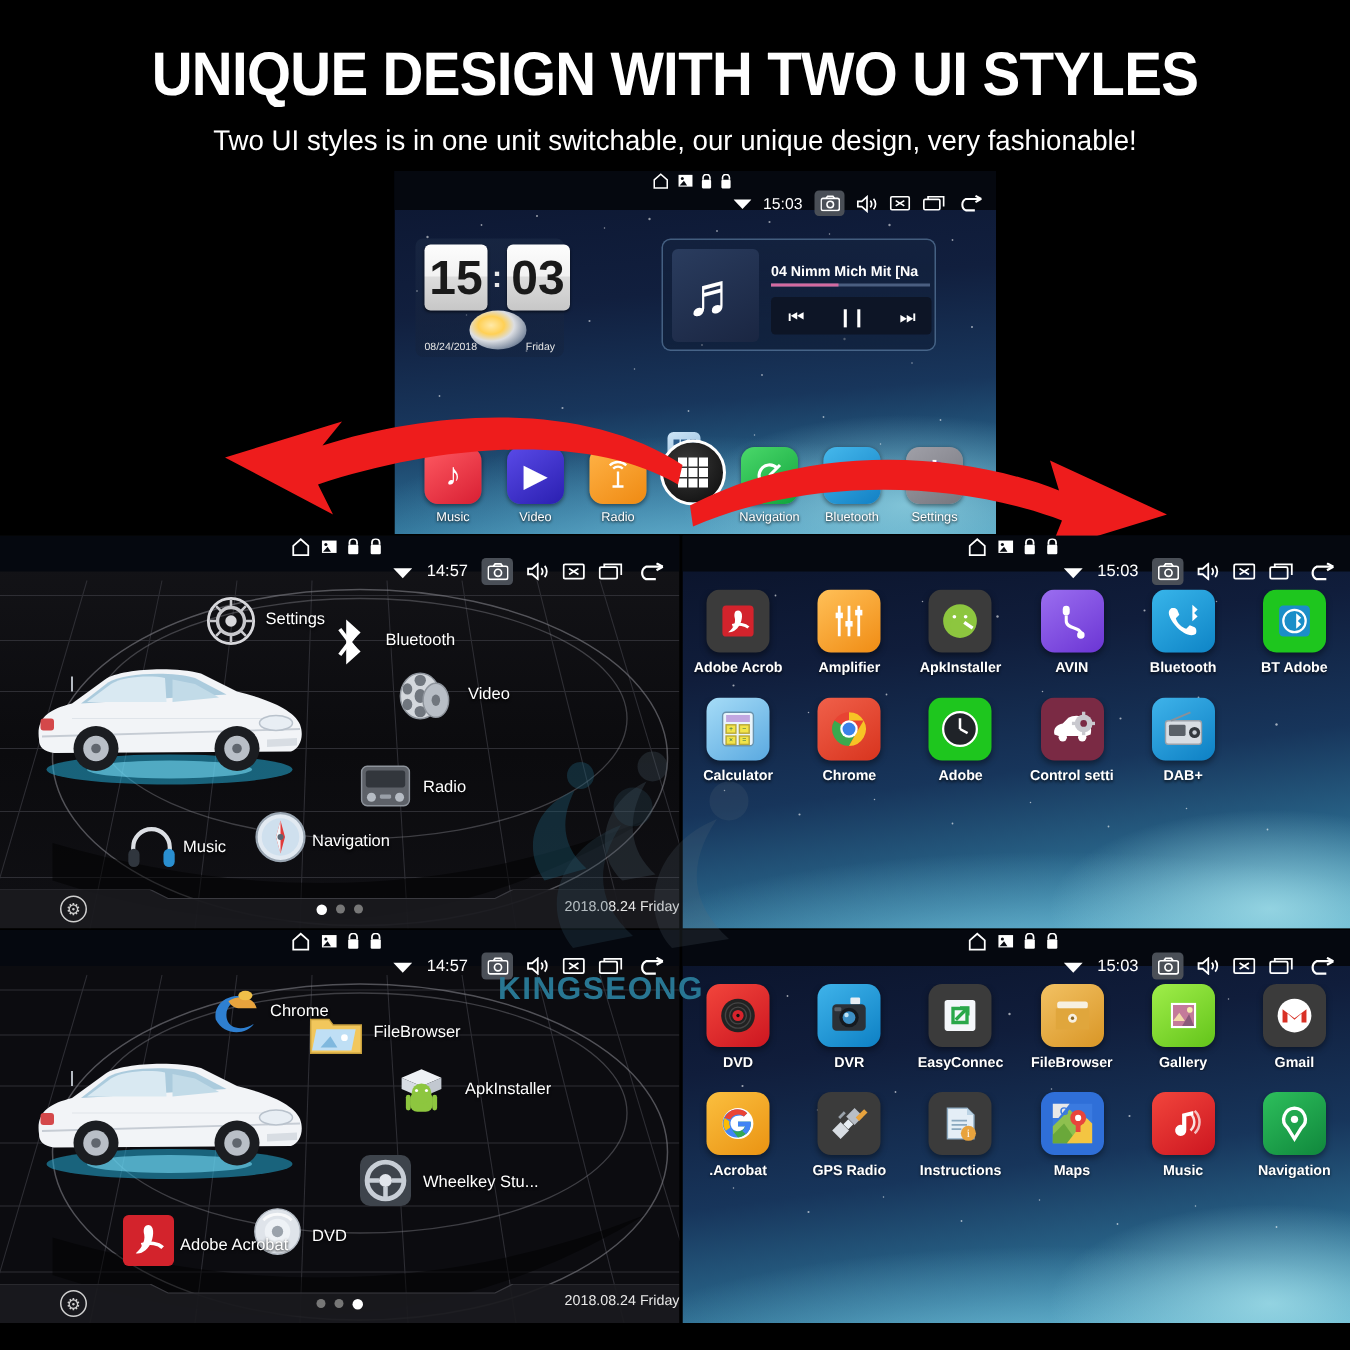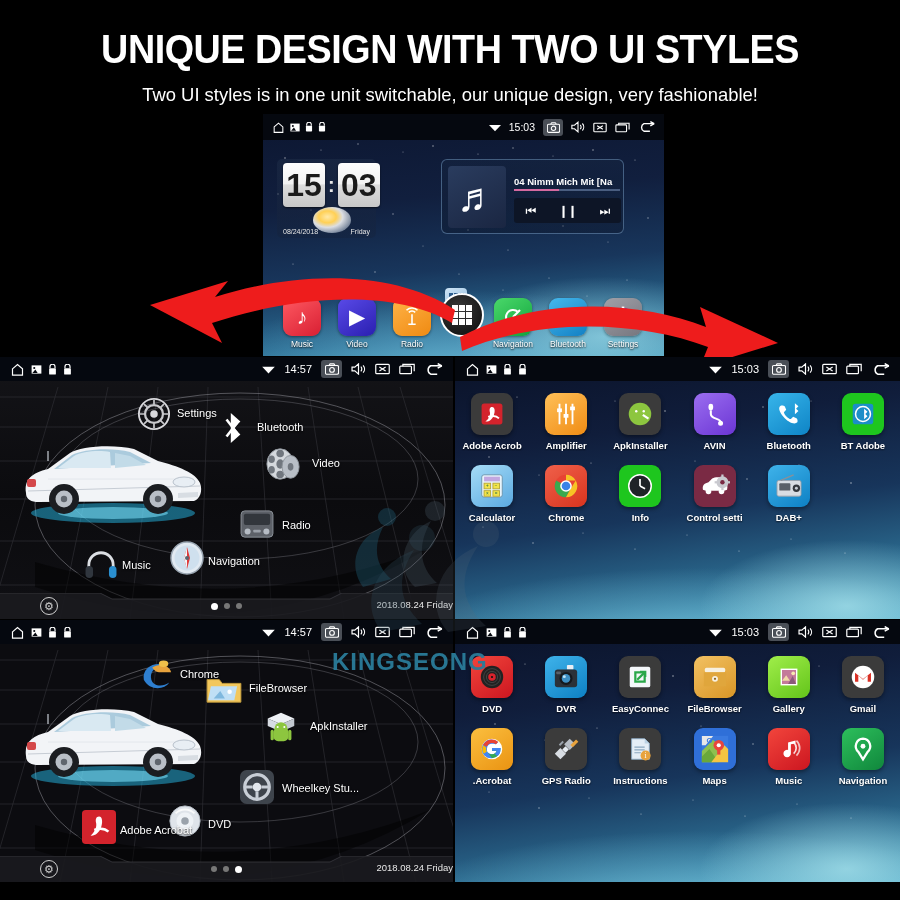--- a/index.html
+++ b/index.html
@@ -23,20 +23,21 @@
   }
 
   
   .screen { position:absolute; overflow:hidden; }
 
   
   .statusbar {
     position:absolute; left:0; top:0; width:100%;
     background:#05080f; display:flex; align-items:center;
     color:#fff;
+    flex-direction:column;
   }
   .sb-left { display:flex; align-items:center; }
   .sb-right { display:flex; align-items:center; margin-left:auto; }
   .sb-ico { display:inline-flex; align-items:center; justify-content:center; }
   .sb-time { color:#fff; font-weight:400; }
   .sb-cam { background:#4a4f57; border-radius:3px; display:inline-flex; align-items:center; justify-content:center;}
 
   
   #topScreen { left:263px; top:114px; width:401px; height:242px; }
   #topScreen .wall {
@@ -180,21 +181,21 @@
     font-size:23px; color:#fff; box-shadow:0 2px 4px rgba(0,0,0,.4);
     position:relative;
   }
   .gapp .lb {
     color:#fff; font-size:9.5px; white-space:nowrap; overflow:hidden;
     text-shadow:0 1px 2px rgba(0,0,0,.7); display:block;font-weight:bold;
   }
 
   
   #wm1 {
-    position:absolute; left:332px; top:648px; font-size:24px; font-weight:bold;
+    position:absolute; left:332px; top:648px; font-size:21px; font-weight:bold;
     color:#2a7c9a; letter-spacing:1px; opacity:.95; z-index:40;
     font-family:"Liberation Sans", sans-serif;
   }
   #wm2 {
     position:absolute; left:330px; top:520px; width:190px; height:120px;
     opacity:.35; z-index:3;
   }
 </style>
 </head>
 <body>
@@ -1042,21 +1043,21 @@
       </div>
       <span class="lb">Chrome</span>
     </div>
     <div class="gapp">
       <div class="ic" style="background:#1ec61e">
         <svg width="30" height="30" viewBox="0 0 32 32">
             <circle cx="16" cy="16" r="12" fill="#1f2328" stroke="#fff" stroke-width="1.6"></circle>
             <path d="M16 16 V8.4 M16 16 L21.4 19" stroke="#fff" stroke-width="1.8"></path>
           </svg>
       </div>
-      <span class="lb">Info</span>
+      <span class="lb">Adobe</span>
     </div>
     <div class="gapp">
       <div class="ic" style="background:#7a2a44">
         <svg width="30" height="26" viewBox="0 0 32 28">
             <path d="M3 18 C2 13 5 11 9 10 L13 6 C16 4 22 4 24 6 L27 10 C29 11 30 14 29 18 L26 19 L6 19 Z" fill="#fff"></path>
             <circle cx="9" cy="20" r="3" fill="#fff"></circle>
             <circle cx="23" cy="20" r="3" fill="#fff"></circle>
             <circle cx="24" cy="10" r="6.4" fill="#c9c9cf"></circle>
             <circle cx="24" cy="10" r="2.4" fill="#7a2a44"></circle>
             <g fill="#c9c9cf">

